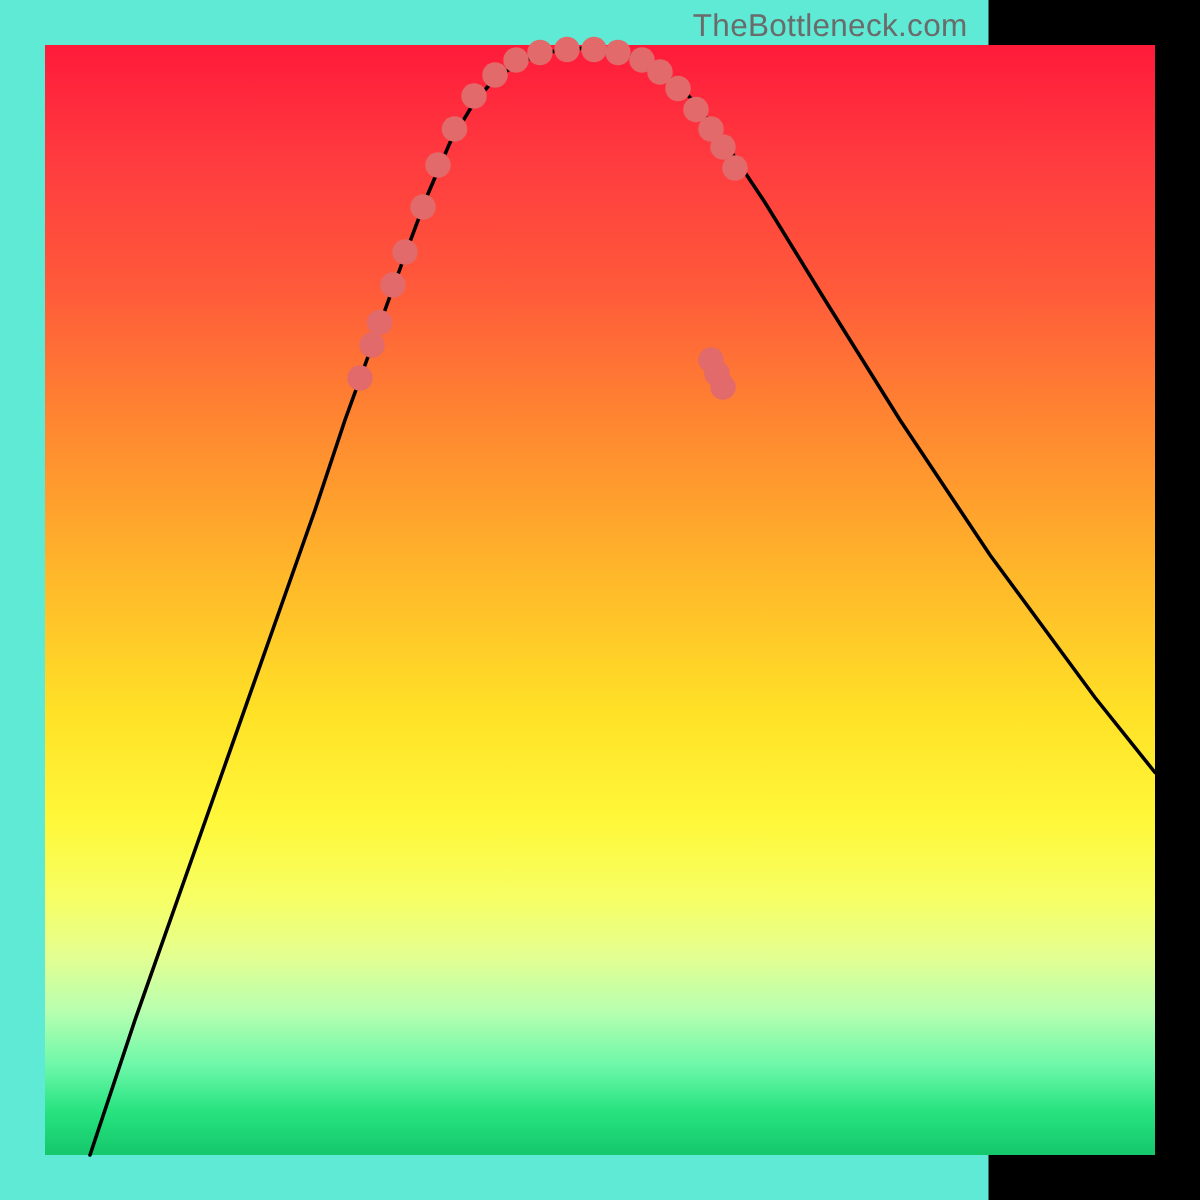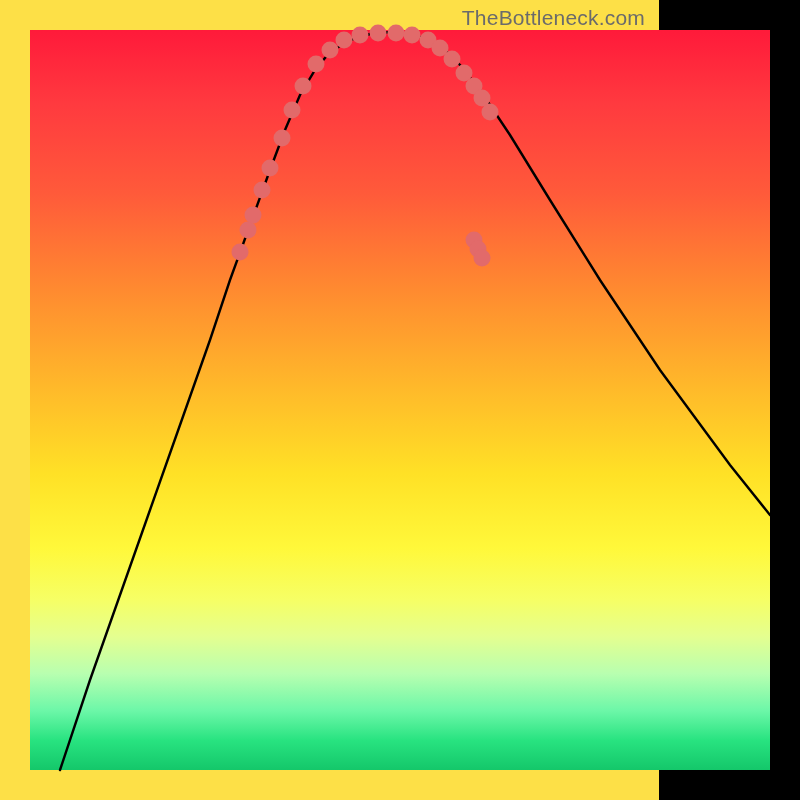--- a/index.html
+++ b/index.html
@@ -8,21 +8,21 @@
     width: 800px;
     height: 800px;
     overflow: hidden;
     background: #000;
     font-family: Arial, Helvetica, sans-serif;
   }
   .stage {
     position: relative;
     width: 659px;
     height: 800px;
-    background: #fde047;
+    background: #5eead4;
   }
   .plot {
     position: absolute;
     left: 30px;
     top: 30px;
     width: 740px;
     height: 740px;
     
     background: linear-gradient(
       to bottom,

